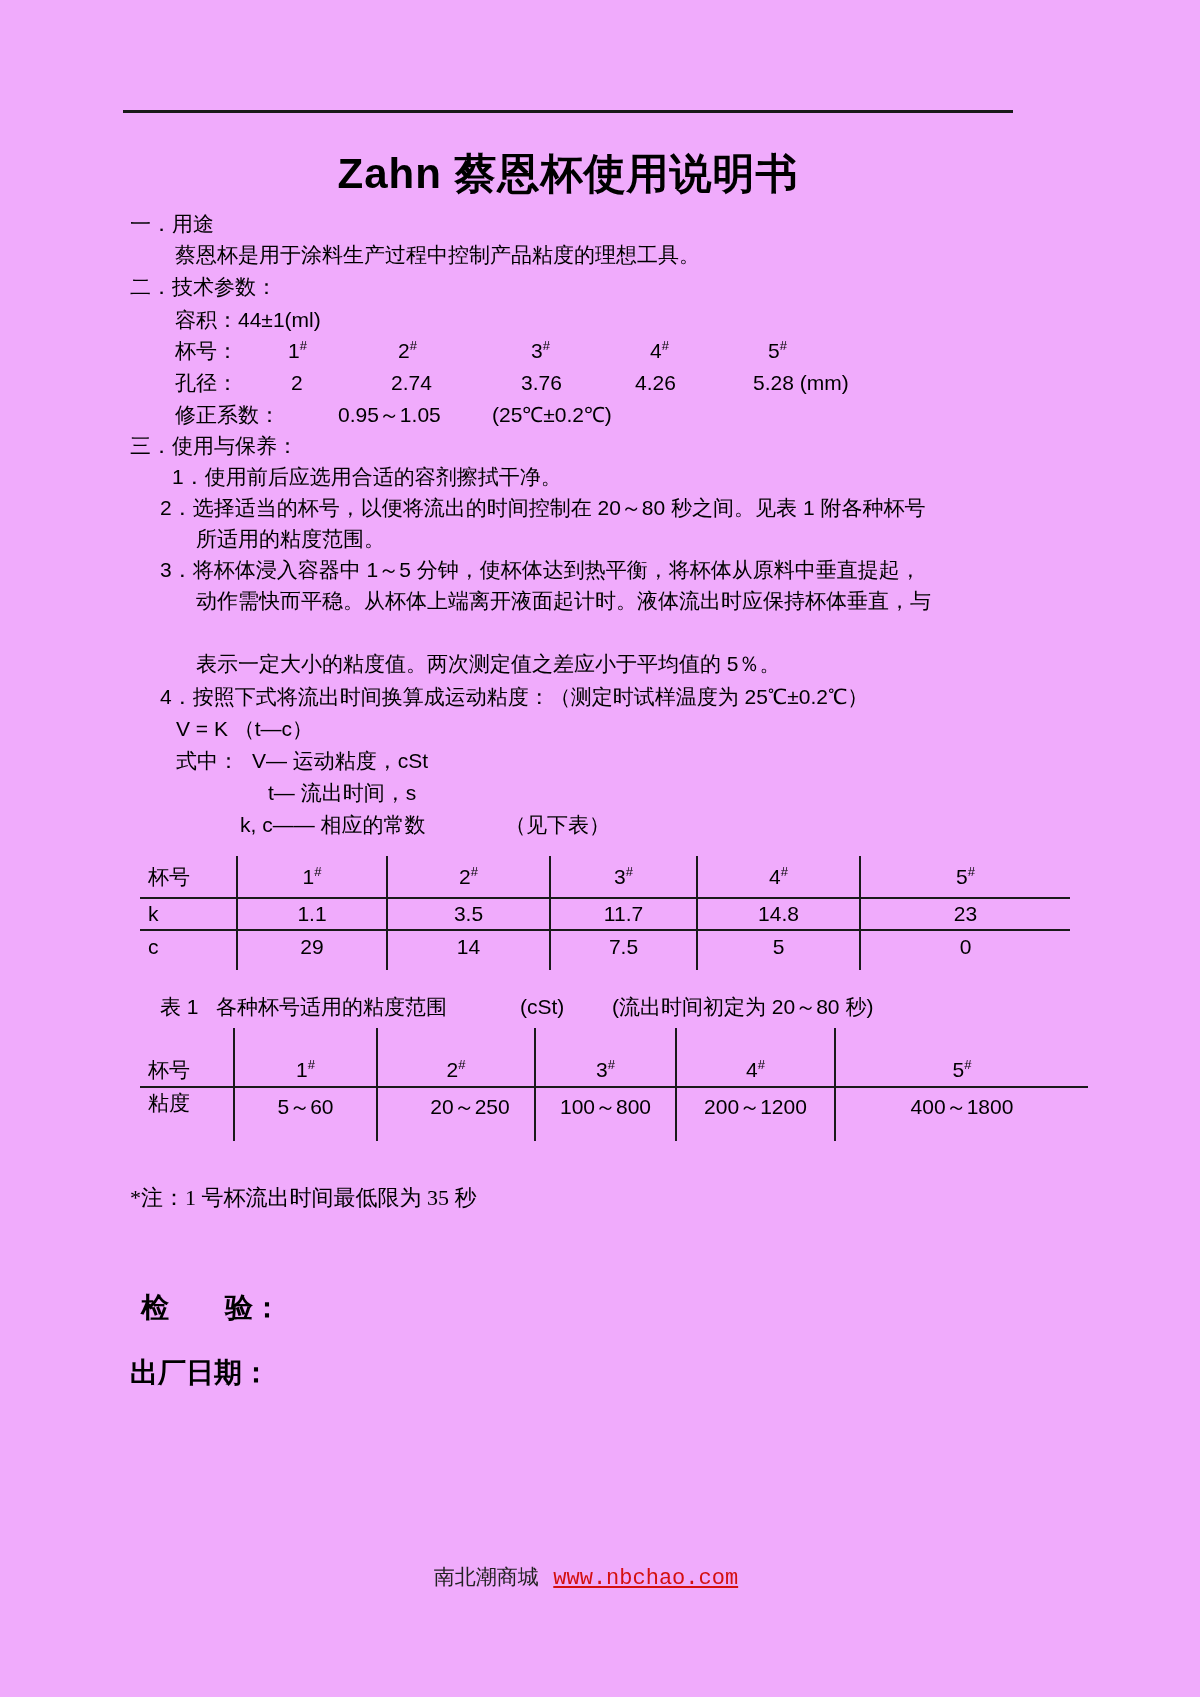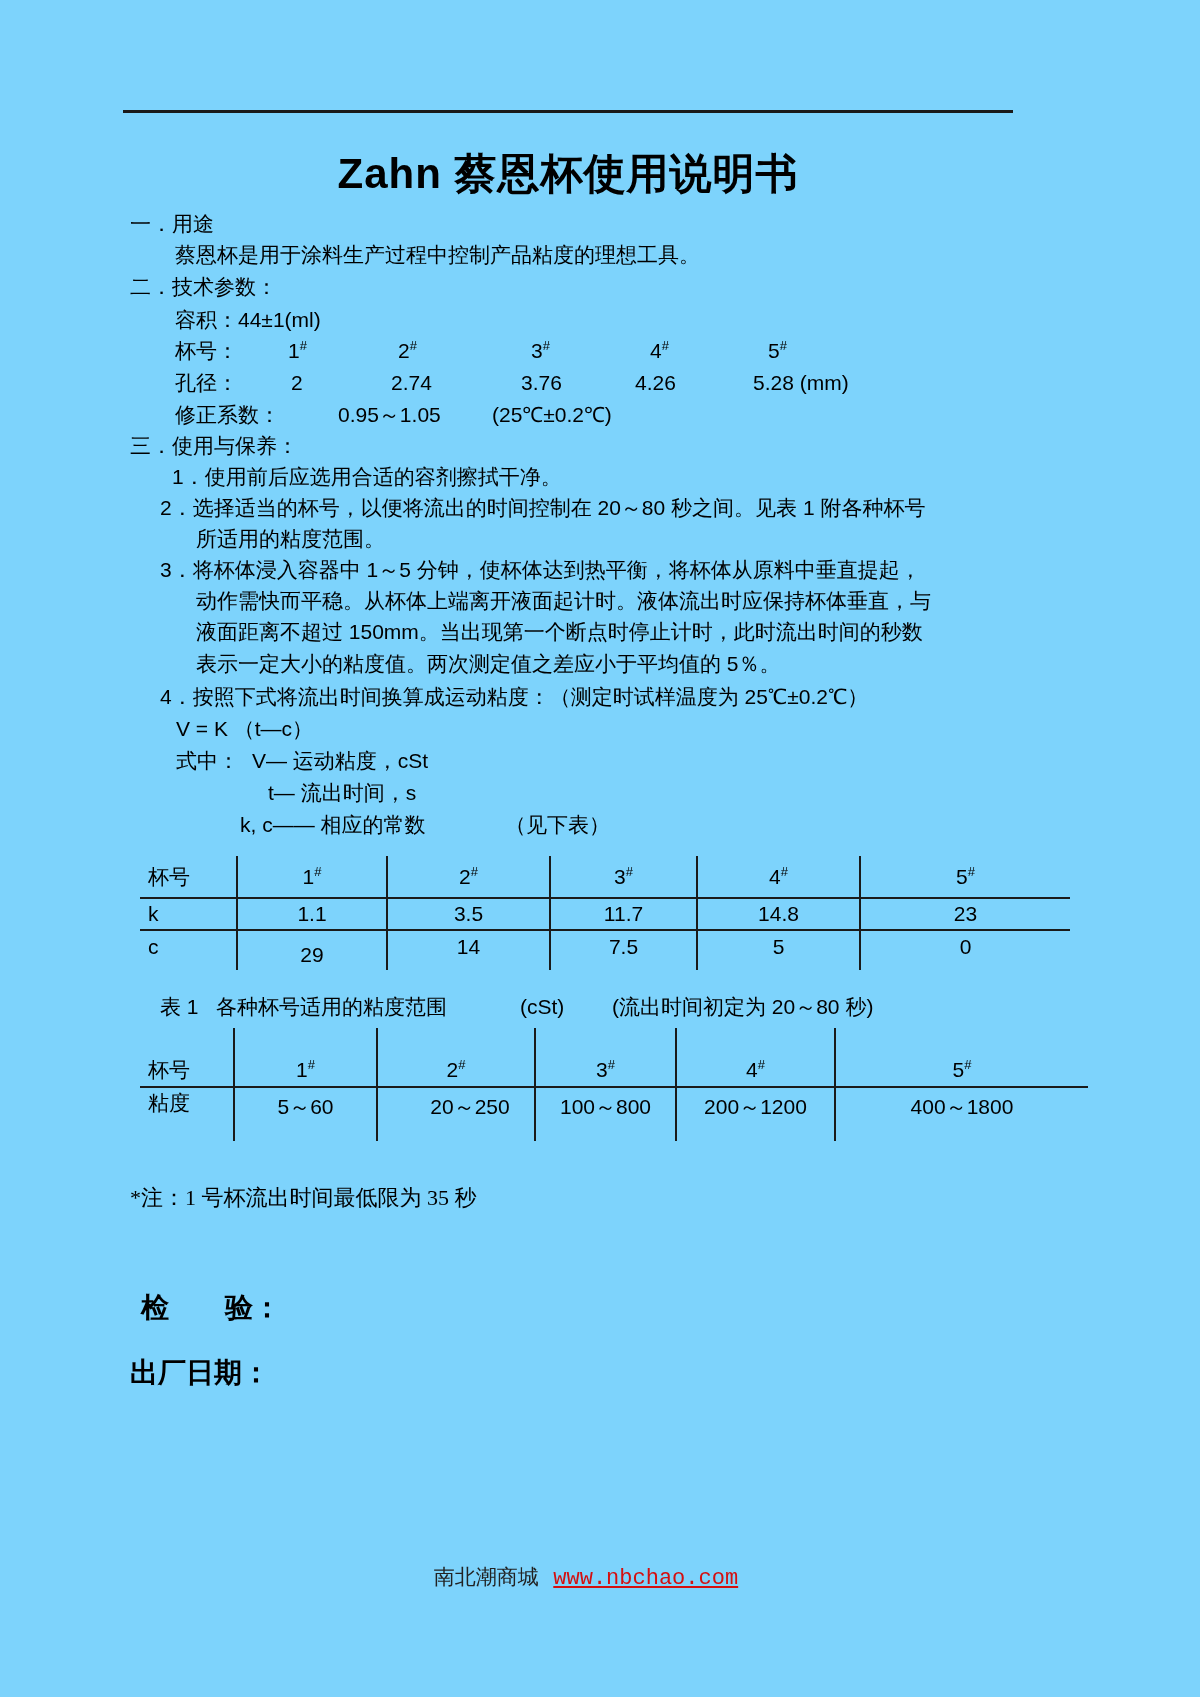--- a/index.html
+++ b/index.html
@@ -1,17 +1,17 @@
 <!DOCTYPE html>
 <html><head>
 <meta charset="utf-8">
 <style>
   html,body { margin:0; padding:0; background:#ffffff; }
   .page {
-    position:relative; width:1200px; height:1697px; background:#7dd3fc;
+    position:relative; width:1200px; height:1697px; background:#f0abfc;
     font-family:"Liberation Sans", sans-serif; color:#000000; overflow:hidden;
   }
   .abs { position:absolute; white-space:nowrap; }
   .body-text { font-size:21px; line-height:1.3; }
   .top-rule { position:absolute; left:123px; top:110px; width:890px; height:3px; background:#1a1a1a; }
   .doc-title {
     position:absolute; left:123px; top:146px; width:890px; text-align:center;
     font-size:42px; font-weight:bold; letter-spacing:1px;
   }
   sup.hash { font-size:13px; vertical-align:super; line-height:0; }
@@ -74,21 +74,20 @@
 
   <div class="abs body-text" style="left:130px; top:432px;">三．使用与保养：</div>
 
   <div class="abs body-text" style="left:172px; top:463px;">1．使用前后应选用合适的容剂擦拭干净。</div>
 
   <div class="abs body-text" style="left:160px; top:494px;">2．选择适当的杯号，以便将流出的时间控制在 20～80 秒之间。见表 1 附各种杯号</div>
   <div class="abs body-text" style="left:196px; top:525px;">所适用的粘度范围。</div>
 
   <div class="abs body-text" style="left:160px; top:556px;">3．将杯体浸入容器中 1～5 分钟，使杯体达到热平衡，将杯体从原料中垂直提起，</div>
   <div class="abs body-text" style="left:196px; top:587px;">动作需快而平稳。从杯体上端离开液面起计时。液体流出时应保持杯体垂直，与</div>
-  <div class="abs body-text" style="left:196px; top:618px;">液面距离不超过 150mm。当出现第一个断点时停止计时，此时流出时间的秒数</div>
   <div class="abs body-text" style="left:196px; top:650px;">表示一定大小的粘度值。两次测定值之差应小于平均值的 5％。</div>
 
   <div class="abs body-text" style="left:160px; top:683px;">4．按照下式将流出时间换算成运动粘度：（测定时试样温度为 25℃±0.2℃）</div>
 
   <div class="abs body-text" style="left:176px; top:715px;">V = K （t—c）</div>
   <div>
     <span class="abs body-text" style="left:176px; top:747px;">式中：</span>
     <span class="abs body-text" style="left:252px; top:747px;">V— 运动粘度，cSt</span>
   </div>
   <div class="abs body-text" style="left:268px; top:779px;">t— 流出时间，s</div>
@@ -118,21 +117,21 @@
     <tr class="hline" style="height:32px;">
       <td class="lbl">k</td>
       <td>1.1</td>
       <td>3.5</td>
       <td>11.7</td>
       <td>14.8</td>
       <td>23</td>
     </tr>
     <tr style="height:40px;">
       <td class="lbl" style="vertical-align:top; padding-top:4px;">c</td>
-      <td style="vertical-align:top; padding-top:12px;">29</td>
+      <td style="vertical-align:top; padding-top:4px;">29</td>
       <td style="vertical-align:top; padding-top:4px;">14</td>
       <td style="vertical-align:top; padding-top:4px;">7.5</td>
       <td style="vertical-align:top; padding-top:4px;">5</td>
       <td style="vertical-align:top; padding-top:4px;">0</td>
     </tr>
   </tbody>
     </table>
 
   <div>
     <span class="abs body-text" style="left:160px; top:993px;">表 1</span>

